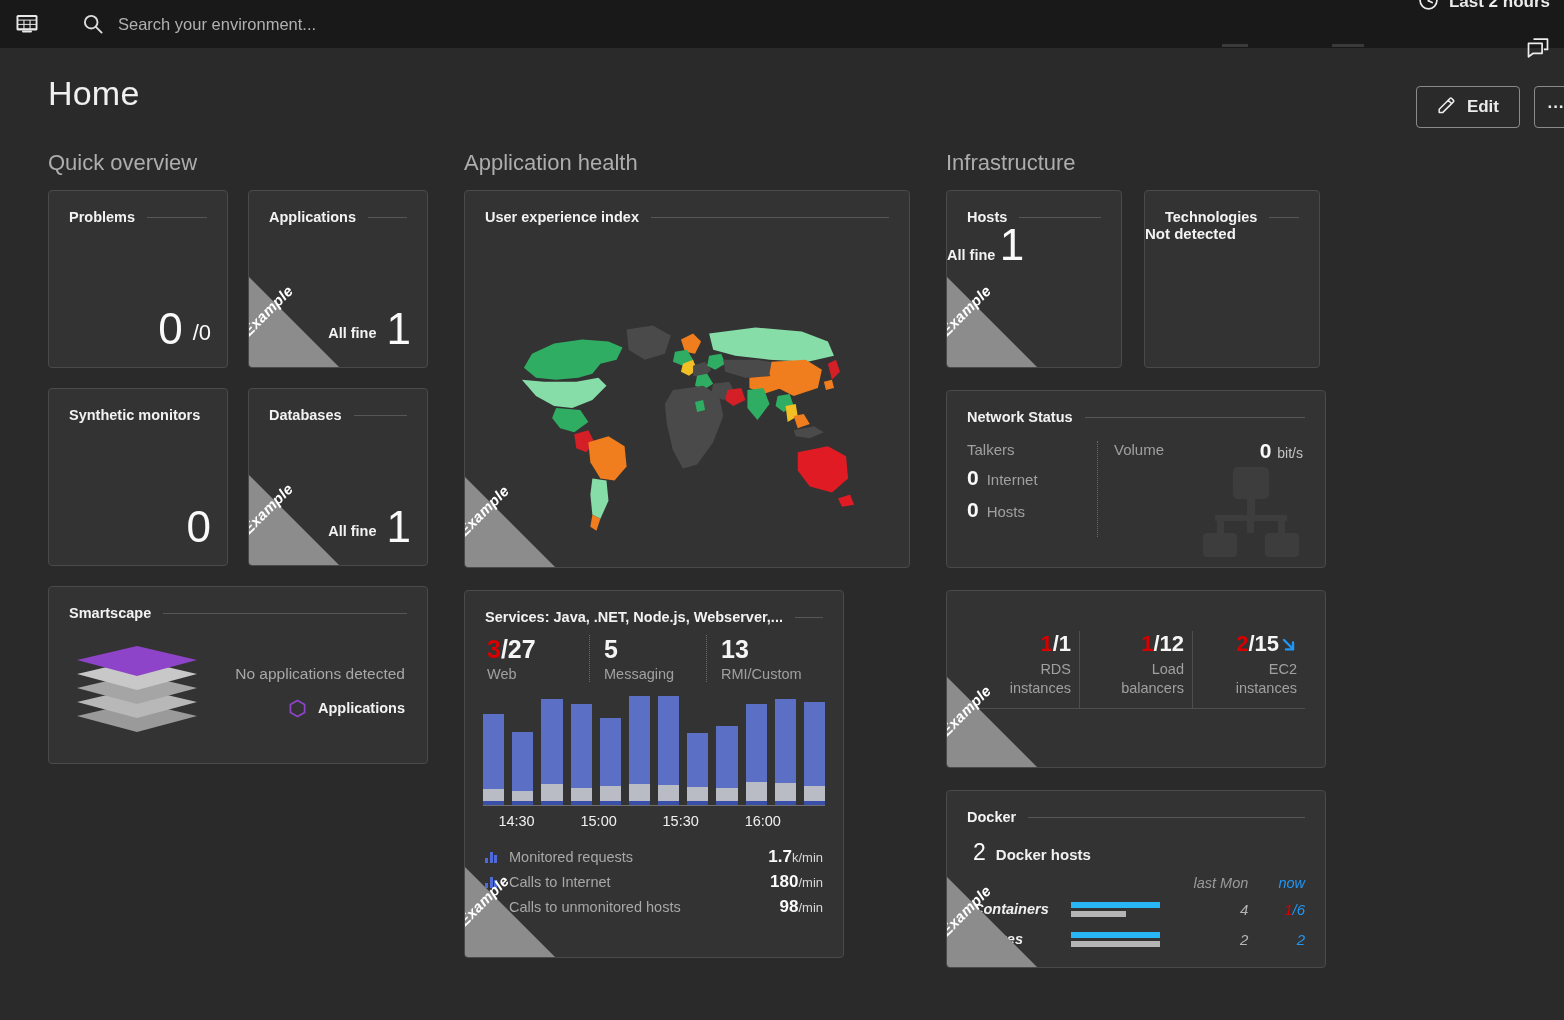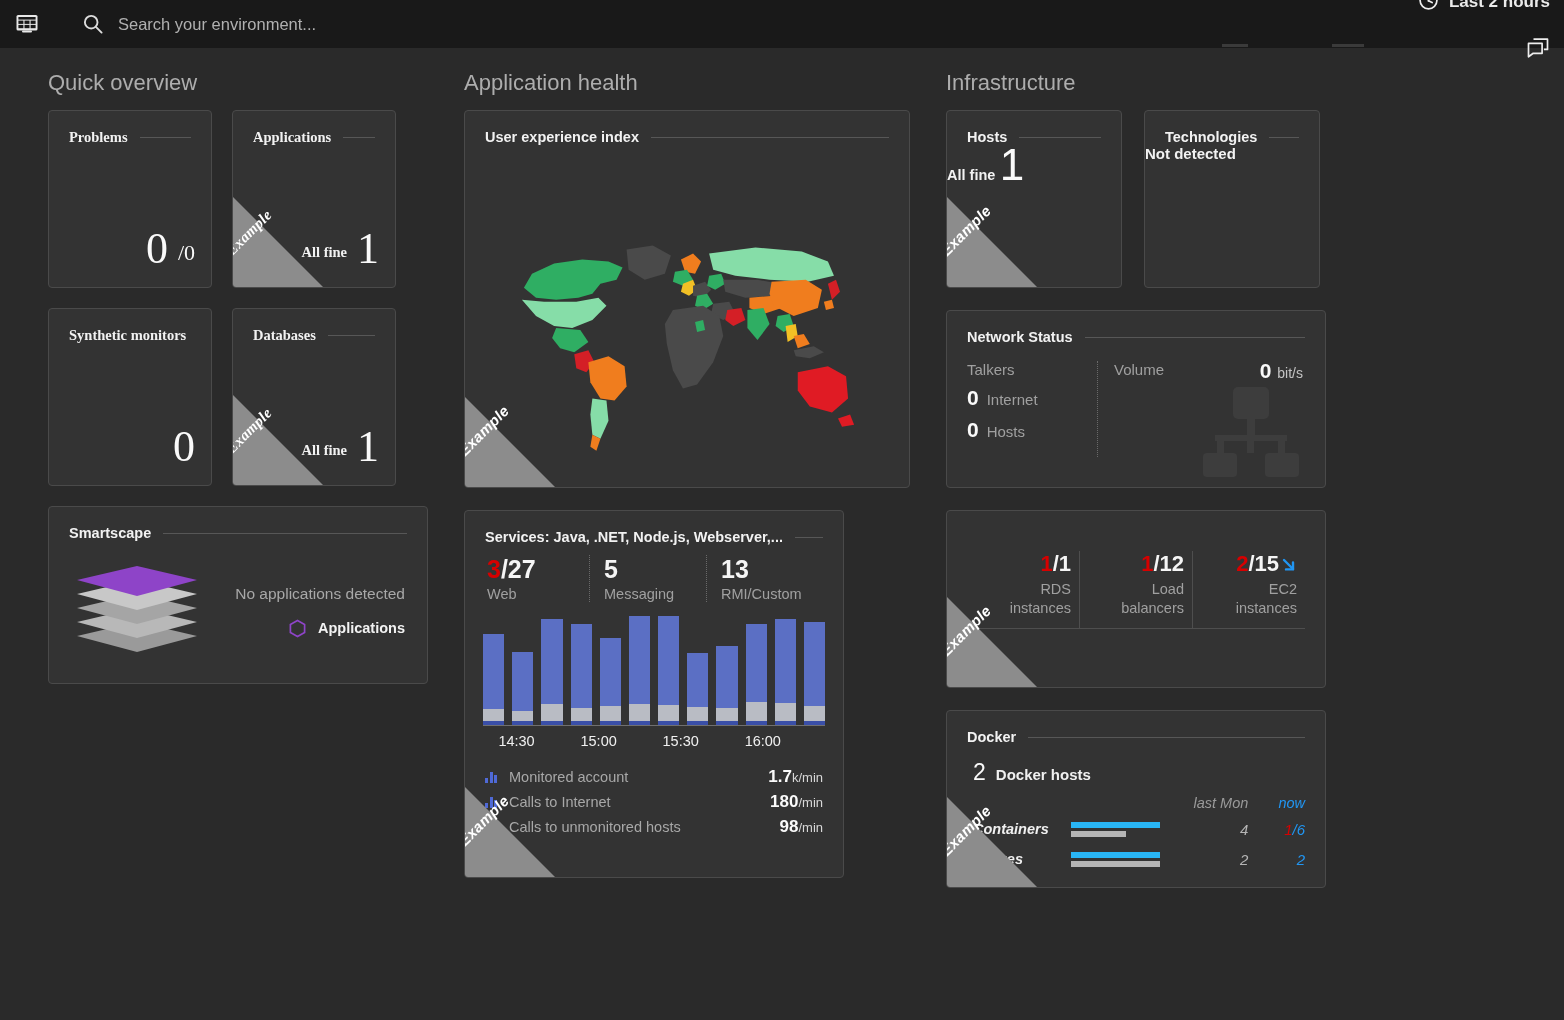--- a/index.html
+++ b/index.html
@@ -75,21 +75,21 @@
   }
   .ribbon .txt {
     position: absolute; left: 2px; bottom: 28px; width: 90px;
     transform: rotate(-45deg); transform-origin: left bottom;
     color: #ffffff; font-size: 15px; font-weight: bold; font-style: italic;
     letter-spacing: .3px;
   }
 
   
   .qo-grid { display: flex; flex-wrap: wrap; gap: 20px; width: 380px; }
-  .tile-sm { width: 164px; height: 178px; font-family: Liberation Serif, serif; }
+  .tile-sm { width: 180px; height: 178px; }
   .tile-sm .body {
     position: absolute; left: 0; right: 0; bottom: 0; height: 86px;
     display: flex; align-items: flex-end; justify-content: flex-end;
     padding: 0 16px 18px 16px; gap: 10px;
   }
   .status-text { color: #f2f2f2; font-size: 14.5px; font-weight: bold; margin-bottom: 8px; }
   .bignum { color: #fafafa; font-size: 44px; line-height: .92; font-weight: 300; }
   .bigsub { color: #fafafa; font-size: 22px; font-weight: 300; align-self: flex-end; margin-bottom: 3px; }
   .nodetect { color: #f2f2f2; font-size: 15px; font-weight: bold; margin-bottom: 6px; }
 
@@ -221,20 +221,37 @@
   </div>
 
   <div class="tabstrip">
     <i style="left:1222px;width:26px;"></i>
     <i style="left:1332px;width:32px;"></i>
   </div>
 </div>
 
 <div class="page">
 
+  <div class="page-head">
+    <div class="page-title">Home</div>
+    <div class="head-actions">
+      <button class="btn">
+        <span>
+          <svg width="18" height="18" viewBox="0 0 18 18" aria-hidden="true">
+            <path d="M2.2 13.2l9-9 3.4 3.4-9 9H2.2z" fill="none" stroke="#ededed" stroke-width="1.5" stroke-linejoin="round"></path>
+            <path d="M11.2 4.2l1.7-1.7a1.3 1.3 0 011.8 0l1.6 1.6a1.3 1.3 0 010 1.8l-1.7 1.7" fill="none" stroke="#ededed" stroke-width="1.5"></path>
+          </svg>
+        </span>
+        <span>Edit</span>
+      </button>
+      <button class="btn btn-more">
+        <span>···</span>
+      </button>
+    </div>
+  </div>
 
   <div class="columns">
 
     <div class="col">
       <div class="col-head">Quick overview</div>
 
       <div class="qo-grid">
 
         <div class="tile tile-sm">
           <div class="tile-title-row">
@@ -475,21 +492,21 @@
             </div>
         </div>
 
         <div class="legend" id="legend">
             <div class="legend-row">
               <span class="legend-ic">
                 <i style="height: 5px;"></i>
                 <i style="height: 11px;"></i>
                 <i style="height: 8px;"></i>
               </span>
-              <span class="legend-name">Monitored account</span>
+              <span class="legend-name">Monitored requests</span>
               <span class="legend-val">1.7<em>k/min</em></span>
             </div>
             <div class="legend-row">
               <span class="legend-ic">
                 <i style="height: 5px;"></i>
                 <i style="height: 11px;"></i>
                 <i style="height: 8px;"></i>
               </span>
               <span class="legend-name">Calls to Internet</span>
               <span class="legend-val">180<em>/min</em></span>

